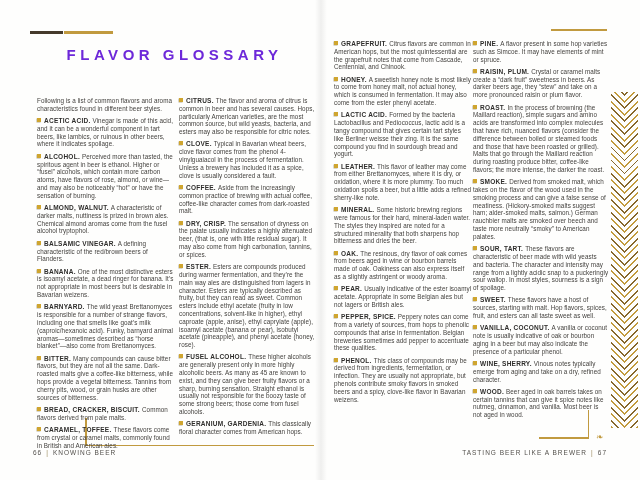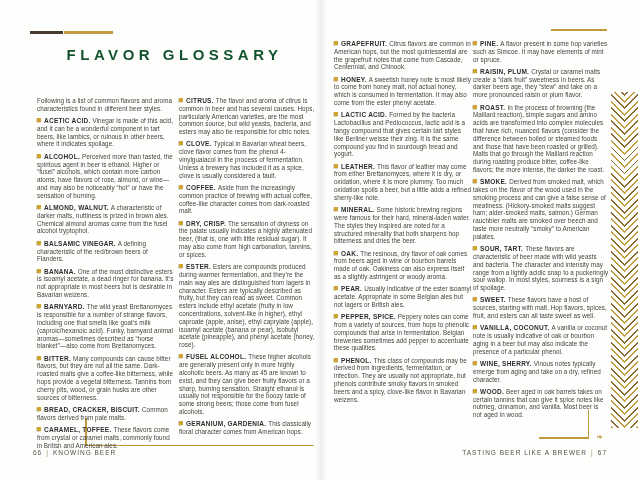--- a/index.html
+++ b/index.html
@@ -10,21 +10,21 @@
     color:#3c3c3c;
     -webkit-font-smoothing:antialiased;
   }
   .gutter{
     position:absolute;left:315px;top:0;width:12px;height:480px;
     background:linear-gradient(90deg,rgba(0,0,0,0) 0%,rgba(0,0,0,0.06) 50%,rgba(0,0,0,0) 100%);
   }
   .page-title{
     position:absolute;left:33px;top:36px;width:283px;
     text-align:center;font-weight:bold;font-size:15px;letter-spacing:4.5px;
-    color:#14532d;
+    color:#6d28d9;
   }
   .col{
     position:absolute;
     font-size:6.3px;line-height:7.8px;letter-spacing:0.05px;
     text-align:left;color:#413f3c;
   }
   #col0{left:37px;top:97px;width:137px;}
   #col1{left:179px;top:97px;width:138px;}
   #col2{left:334px;top:40px;width:138px;}
   #col3{left:473px;top:40px;width:136px;}

